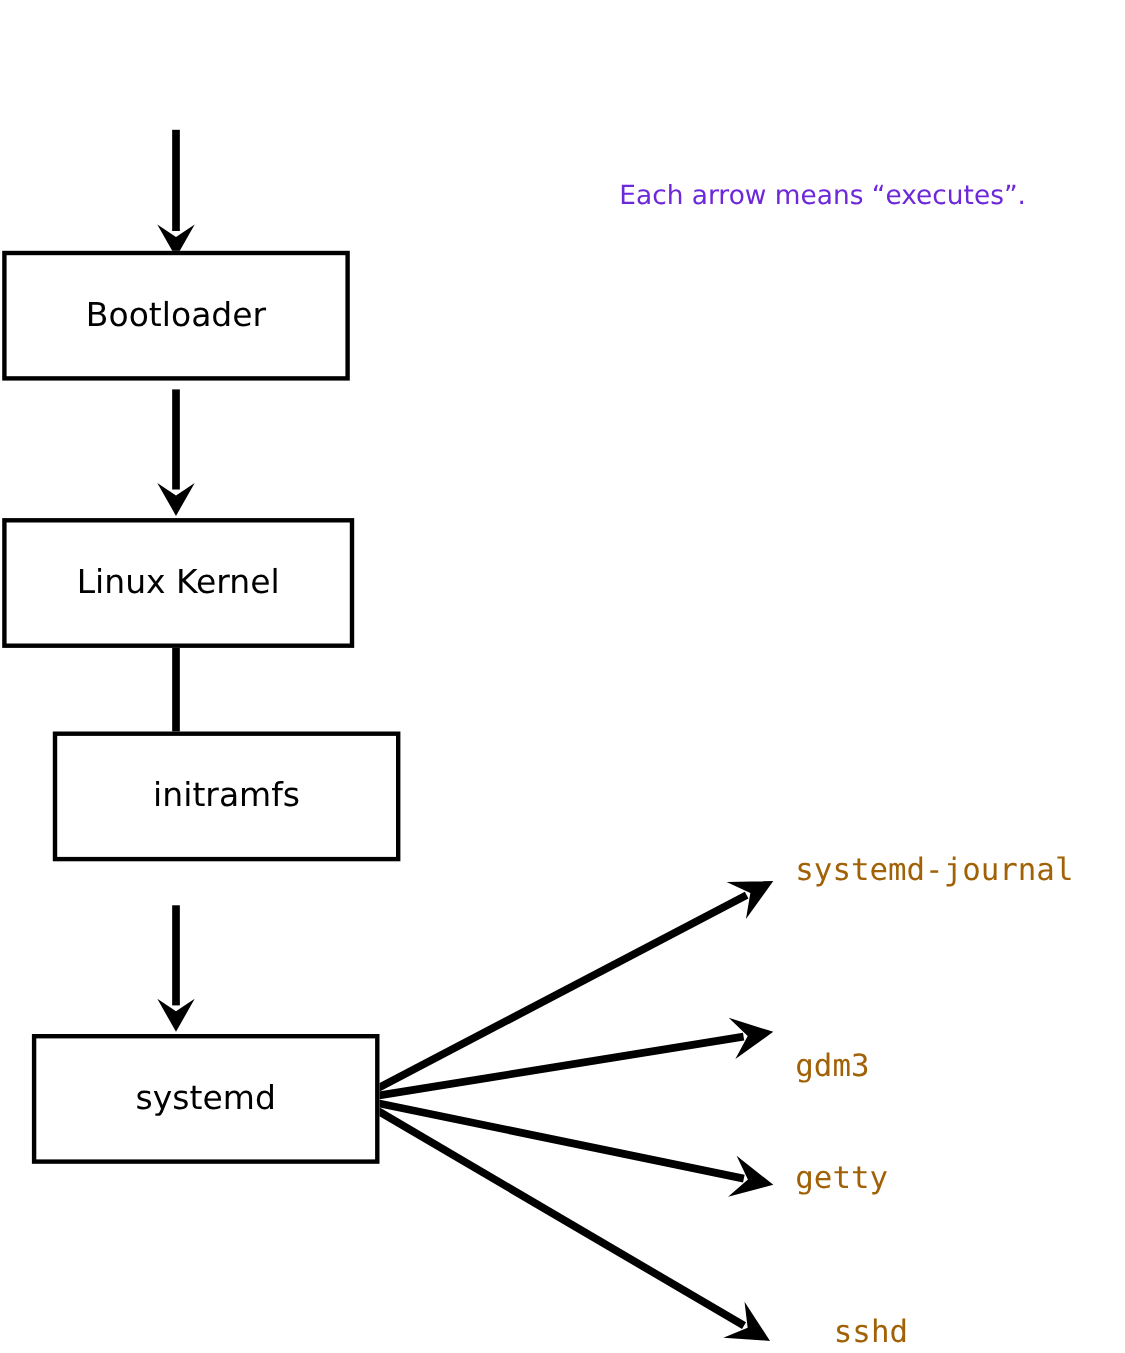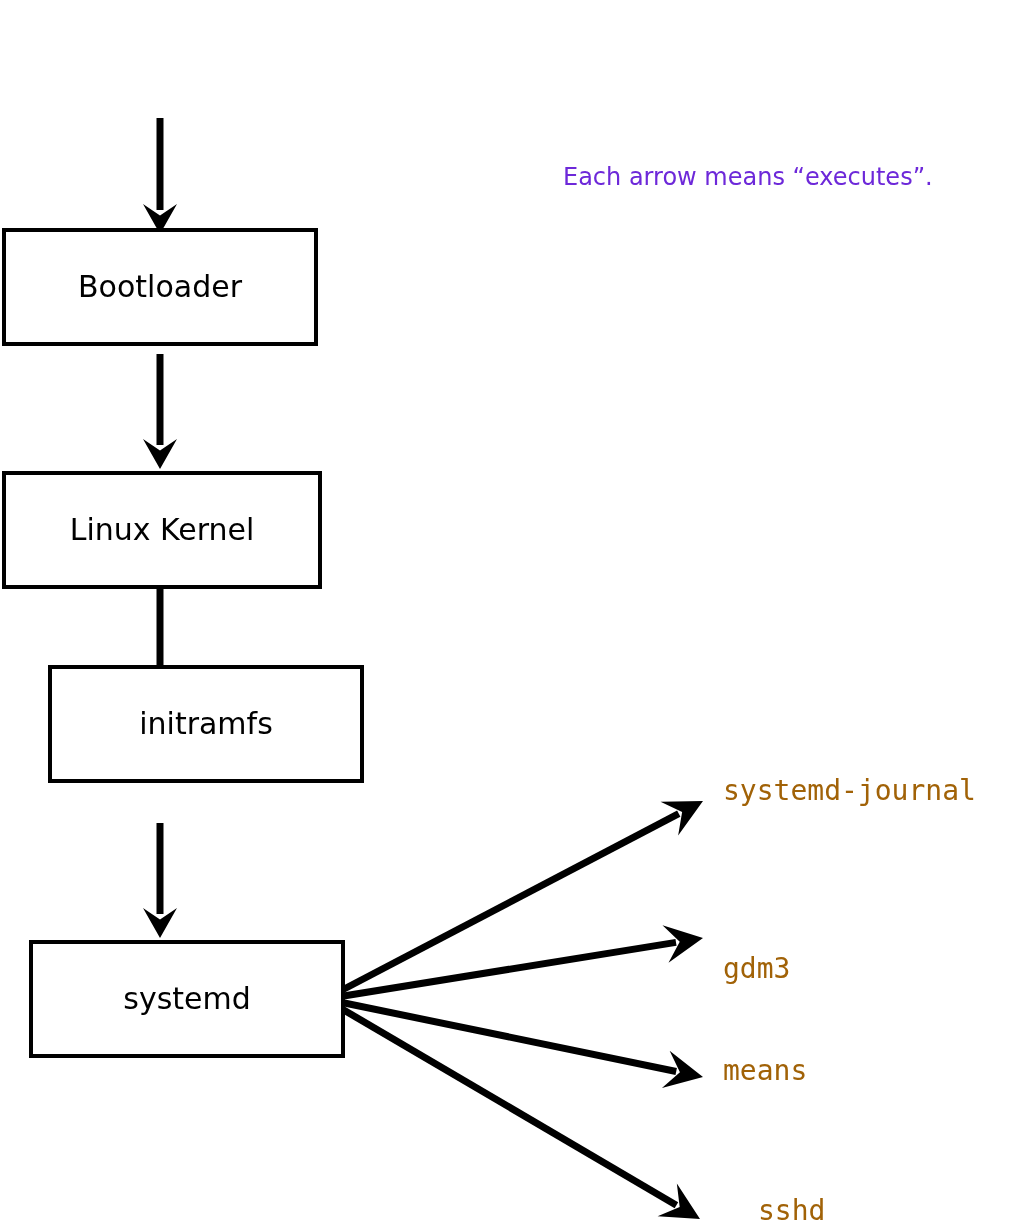--- a/index.html
+++ b/index.html
@@ -98,16 +98,16 @@
   </div>
 
   <div class="stage-box" style="left:2px; top:940px; width:316px; height:118px;margin-left:27px;">
     <span class="stage-label">systemd</span>
   </div>
 
   <div class="caption" style="left:563px; top:165px;">Each arrow means “executes”.</div>
 
   <div class="service-label" style="left:723px; top:777px;">systemd-journal</div>
   <div class="service-label" style="left:723px; top:917px;margin-top:38px;">gdm3</div>
-  <div class="service-label" style="left:723px; top:1057px;">means</div>
+  <div class="service-label" style="left:723px; top:1057px;">getty</div>
   <div class="service-label" style="left:715px; top:1197px;margin-left:43px;">sshd</div>
 
 </div>
 
 </body></html>

